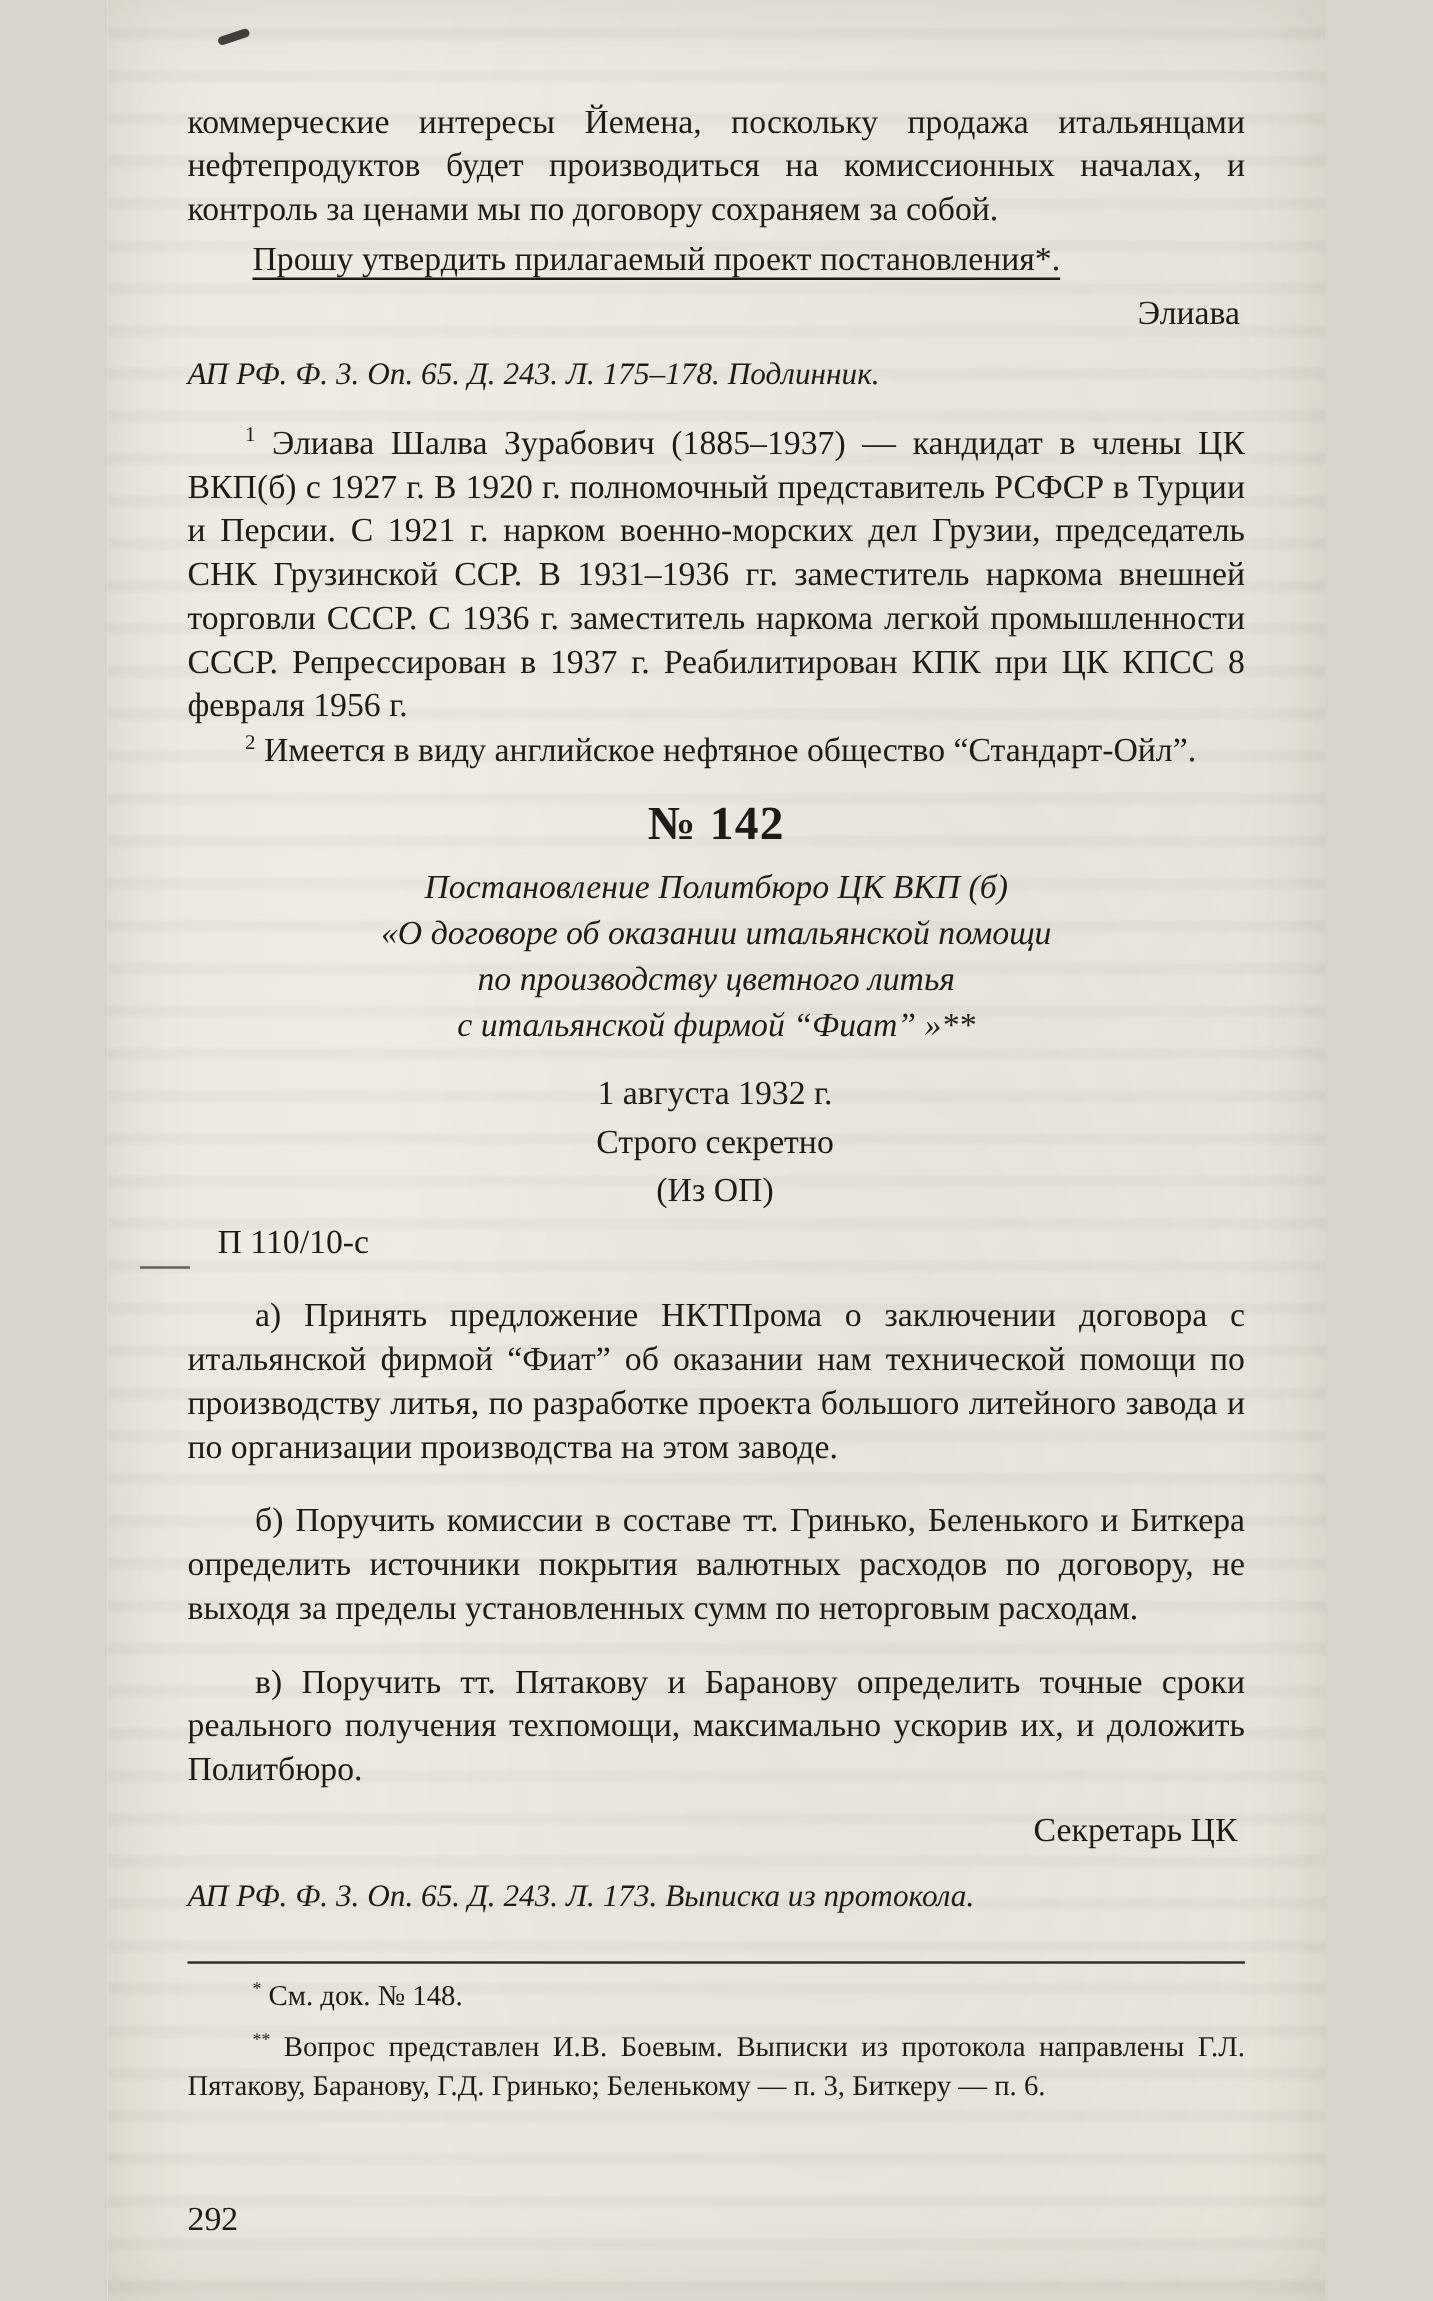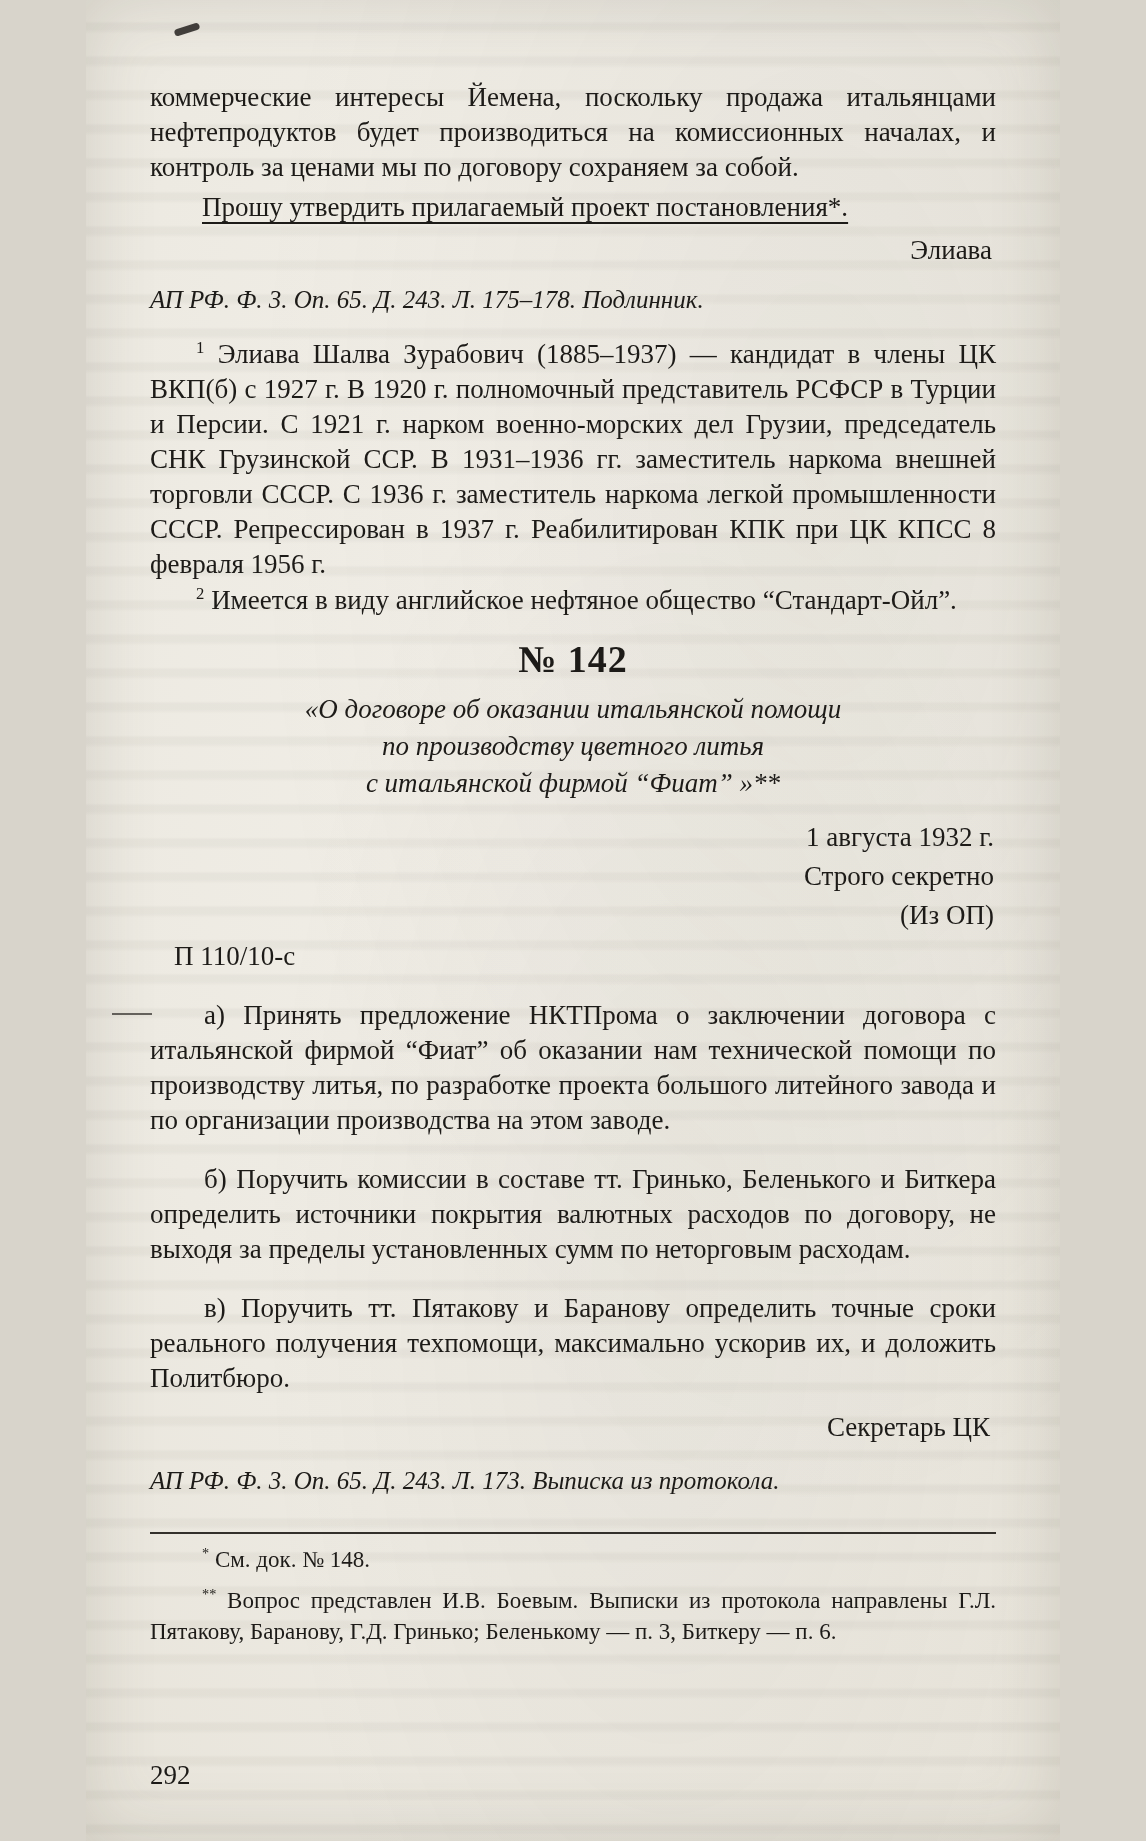--- a/index.html
+++ b/index.html
@@ -78,21 +78,21 @@
   }
   .doc-title {
     margin-top: 14px;
     text-align: center;
     font-style: italic;
     font-size: 27px;
     line-height: 37px;
   }
   .right-block {
     margin-top: 16px;
-    text-align: right;
+    text-align: center;
     line-height: 39px;
     padding-right: 2px;
   }
   .protocol { margin-top: 4px; margin-left: 24px; }
   .item { margin-top: 24px; text-indent: 54px; }
   .sig2 { margin-top: 14px; padding-right: 6px; }
   .archive2 { margin-top: 18px; }
   .fnsep {
     margin-top: 34px;
     border-top: 2px solid #33302b;
@@ -130,20 +130,21 @@
 
     <p class="archive">АП РФ. Ф. 3. Оп. 65. Д. 243. Л. 175–178. Подлинник.</p>
 
     <p class="body note"><sup>1</sup> <span>Элиава Шалва Зурабович (1885–1937) — кандидат в члены ЦК ВКП(б) с 1927 г. В 1920 г. полномочный представитель РСФСР в Турции и Персии. С 1921 г. нарком военно-морских дел Грузии, председатель СНК Грузинской ССР. В 1931–1936 гг. заместитель наркома внешней торговли СССР. С 1936 г. заместитель наркома легкой промышленности СССР. Репрессирован в 1937 г. Реабилитирован КПК при ЦК КПСС 8 февраля 1956 г.</span></p>
 
     <p class="body note note2"><sup>2</sup> <span>Имеется в виду английское нефтяное общество “Стандарт-Ойл”.</span></p>
 
     <div class="doc-number">№ 142</div>
 
     <div class="doc-title">
+      <div>Постановление Политбюро ЦК ВКП (б)</div>
       <div>«О договоре об оказании итальянской помощи</div>
       <div>по производству цветного литья</div>
       <div>с итальянской фирмой “Фиат” »**</div>
     </div>
 
     <div class="right-block">
       <div>1 августа 1932 г.</div>
       <div>Строго секретно</div>
       <div>(Из ОП)</div>
     </div>

